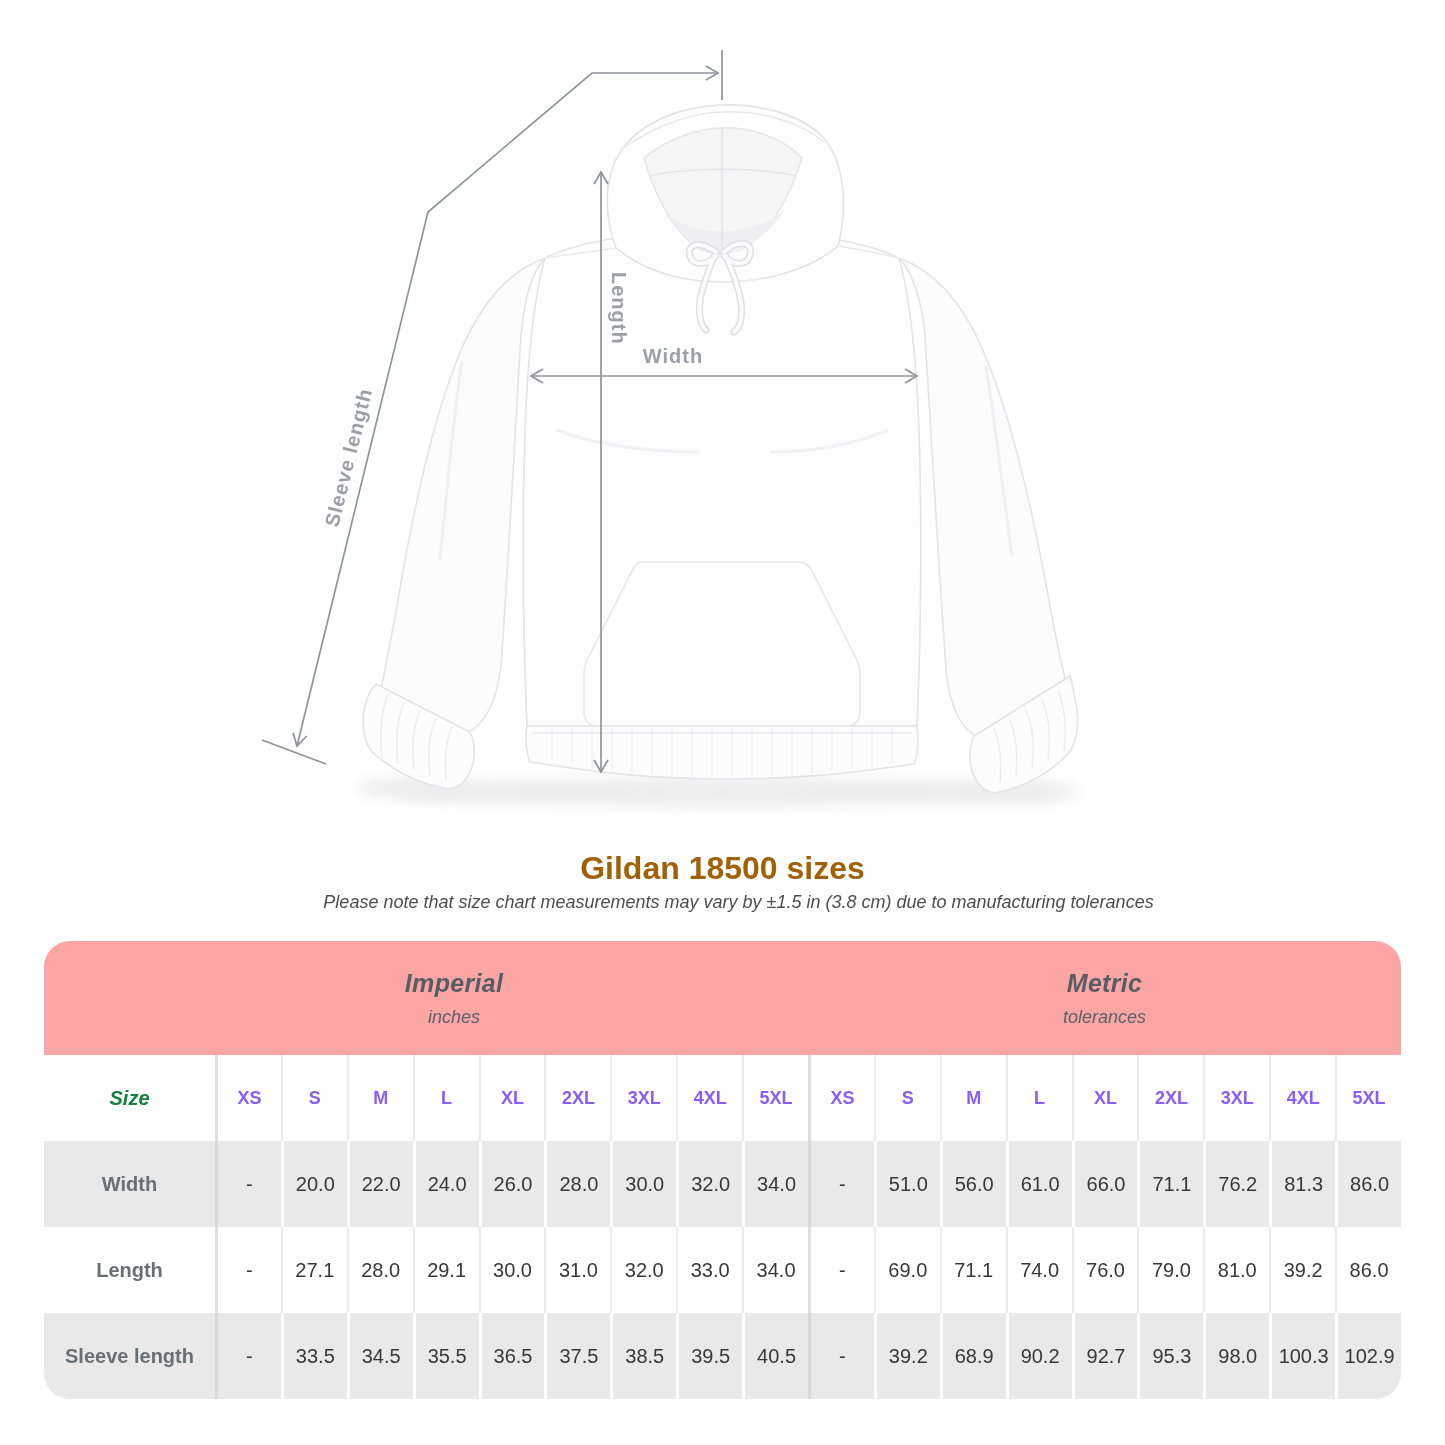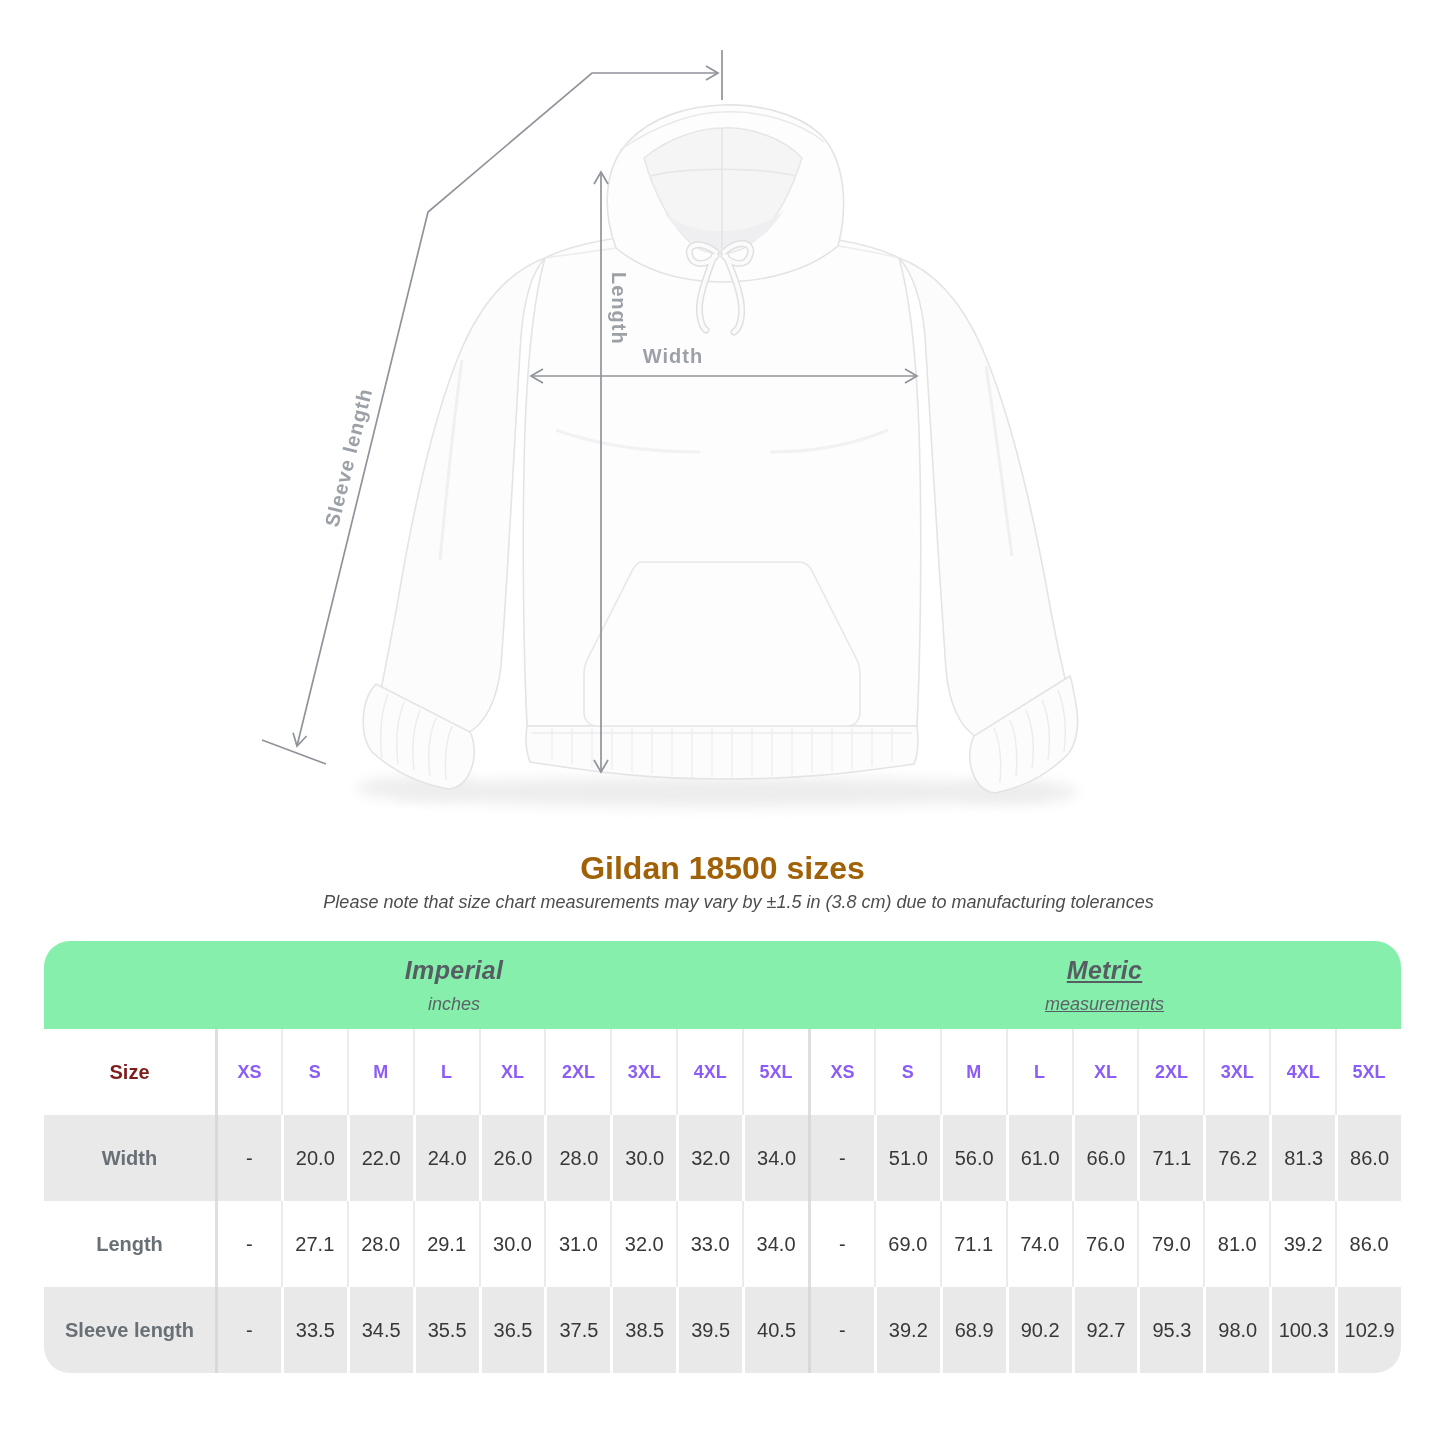--- a/index.html
+++ b/index.html
@@ -16,32 +16,32 @@
   .chart-subtitle{
     margin:0;font-size:18px;font-style:italic;color:#4d4d4d;line-height:26px;padding-left:32px;
   }
   
   .size-table{
     margin:26px 44px 0 44px;
     border-radius:26px;
     overflow:hidden;
   }
   .grid19{display:grid;grid-template-columns:171px repeat(18,1fr);}
-  .band{background:#86efac;height:88px;}
+  .band{background:#fca5a5;height:114px;}
   .band .group{
     display:flex;flex-direction:column;align-items:center;justify-content:center;
     color:#565d63;
   }
   .band .group.imperial{grid-column:1/11;padding-left:56px;}
-  .band .group.metric{grid-column:11/20;text-decoration:underline;}
+  .band .group.metric{grid-column:11/20;}
   .group-title{font-size:25px;font-weight:bold;font-style:italic;letter-spacing:.3px;}
   .group-unit{font-size:18px;font-style:italic;margin-top:9px;color:#5b6268;}
   .header-row{background:#ffffff;height:86px;}
   .cell{display:flex;align-items:center;justify-content:center;}
-  .size-head{font-size:20px;font-weight:bold;color:#7f1d1d;}
+  .size-head{font-size:20px;font-weight:bold;color:#15803d;font-style:italic;}
   .col-head{font-size:18px;font-weight:bold;color:#8b5cf6;}
   .header-row .cell{border-left:2px solid #ebebeb;}
   .header-row .cell.no-sep{border-left:none;}
   .header-row .cell.sep{border-left:3px solid #dedede;}
   .trow{height:86px;}
   .trow .row-label{font-size:20px;font-weight:bold;color:#687076;}
   .trow .val{font-size:20px;color:#383838;}
   .row-gray{background:#e9e9e9;}
   .row-white{background:#ffffff;}
   .row-gray .cell{border-left:3px solid #ffffff;}
@@ -174,21 +174,21 @@
 </div>
 
 <div class="size-table">
   <div class="band grid19">
     <div class="group imperial">
       <div class="group-title">Imperial</div>
       <div class="group-unit">inches</div>
     </div>
     <div class="group metric">
       <div class="group-title">Metric</div>
-      <div class="group-unit">measurements</div>
+      <div class="group-unit">tolerances</div>
     </div>
   </div>
 
   <div class="header-row grid19" id="header-row">
     <div class="cell size-head no-sep">Size</div>
 
   <div class="cell col-head sep">XS</div>
       <div class="cell col-head">S</div>
       <div class="cell col-head">M</div>
       <div class="cell col-head">L</div>

